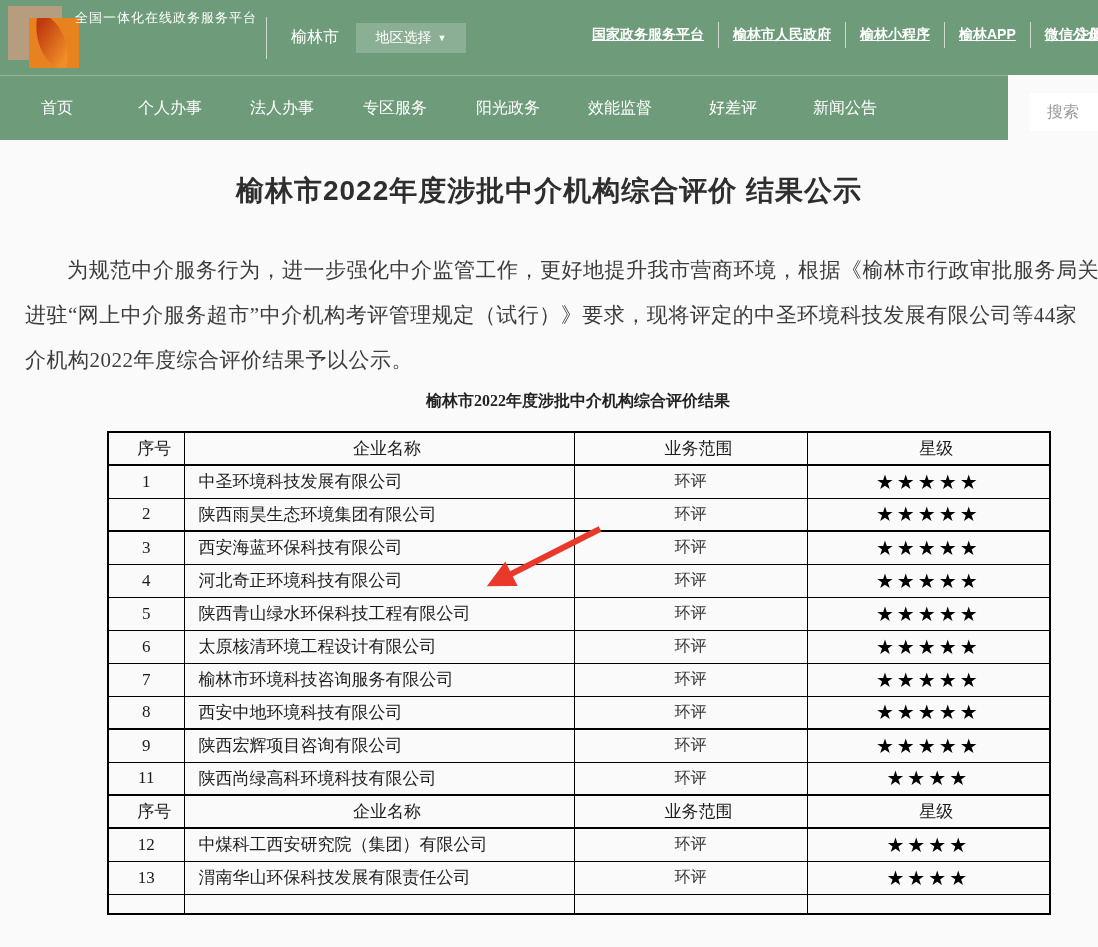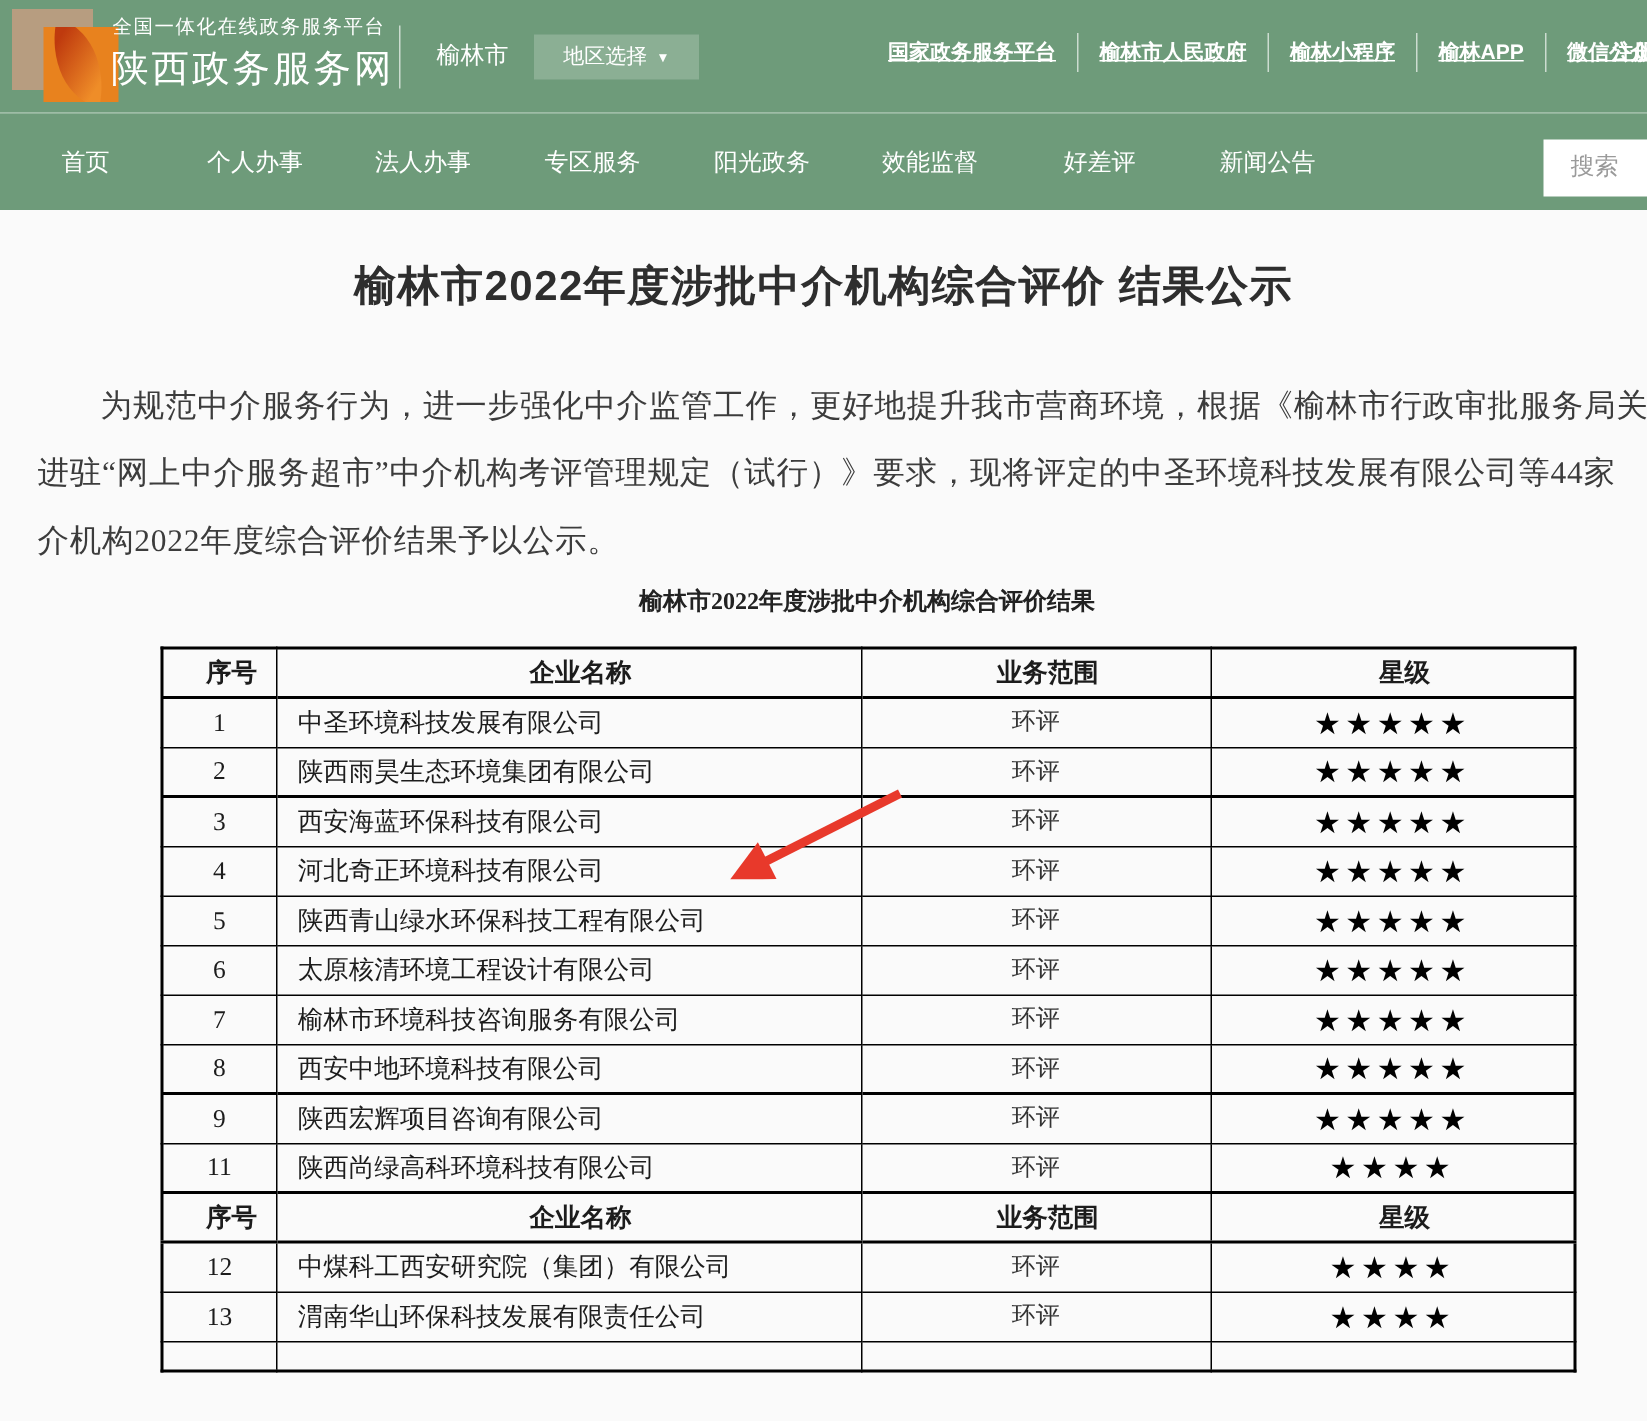--- a/index.html
+++ b/index.html
@@ -59,21 +59,21 @@
     position: absolute; left: 578px; top: 22px;
     display: flex; align-items: center;
     color: #fff; font-size: 14px; font-weight: 600; white-space: nowrap;
   }
   .top-link { padding: 4px 14px; border-right: 1px solid rgba(255,255,255,0.65); cursor: pointer; text-decoration: underline; }
   .top-link:last-of-type { border-right: none; }
   .auth-link { position: absolute; left: 1075px; top: 26px; color: #fff; font-size: 14px; font-weight: 600; white-space: nowrap; cursor: pointer; }
 
   
   .navbar {
-    position: absolute; left: 0; top: 75px; width: 1098px; height: 65px;
+    position: absolute; left: 0; top: 75px; width: 1008px; height: 65px;
     background: #6e9b7a; border-top: 1px solid rgba(255,255,255,0.25); padding-left: 17px;
   }
   .nav-item {
     position: absolute; top: 22px; transform: translateX(-50%);
     color: #fff; font-size: 16px; font-weight: 500; white-space: nowrap; cursor: pointer;
   }
   .search-box {
     position: absolute; left: 1029px; top: 17px; width: 90px; height: 38px;
     background: #fff;
   }
@@ -109,42 +109,41 @@
     position: absolute; left: 107px; top: 431px; width: 942px;
     border-collapse: collapse; table-layout: fixed;
     font-family: "Liberation Serif", serif;
     border: 2px solid #000;
   }
   .results th, .results td {
     border: 1px solid #000; height: 33px;
     text-align: center; vertical-align: middle;
     font-size: 17px; color: #1c1c1c; overflow: hidden; white-space: nowrap;
   }
-  .results th { font-weight: 700; padding-left: 16px; }
+  .results th { font-weight: 400; padding-left: 16px; }
   .results td.name-cell { text-align: left; padding-left: 14px; }
   .results td.scope-cell { font-size: 16px; color: #333; }
   .results td.stars-cell { font-size: 20px; letter-spacing: 3px; color: #000; font-family: "DejaVu Sans", sans-serif; }
   .results tr.thick th, .results tr.thick td { border-bottom-width: 2px; }
   .results tr.partial td { height: 20px; border-top-width: 1px; }
 
   
   .arrow-overlay { position: absolute; left: 465px; top: 516px; width: 150px; height: 84px; z-index: 5; pointer-events: none; }
 </style>
 </head>
 <body>
 
 <header class="topbar">
   <div class="logo">
     <div class="logo-back"></div>
     <div class="logo-front">
       <div class="logo-leaf"></div>
     </div>
   </div>
   <div class="site-small">全国一体化在线政务服务平台</div>
-  <div class="site-big">陕西政务服务网</div>
   <div class="topbar-divider"></div>
   <div class="city-label">榆林市</div>
   <button class="region-btn">
     <span>地区选择</span>
     <span class="caret">▼</span>
   </button>
   <nav class="top-links">
       <span class="top-link">国家政务服务平台</span>
       <span class="top-link">榆林市人民政府</span>
       <span class="top-link">榆林小程序</span>

